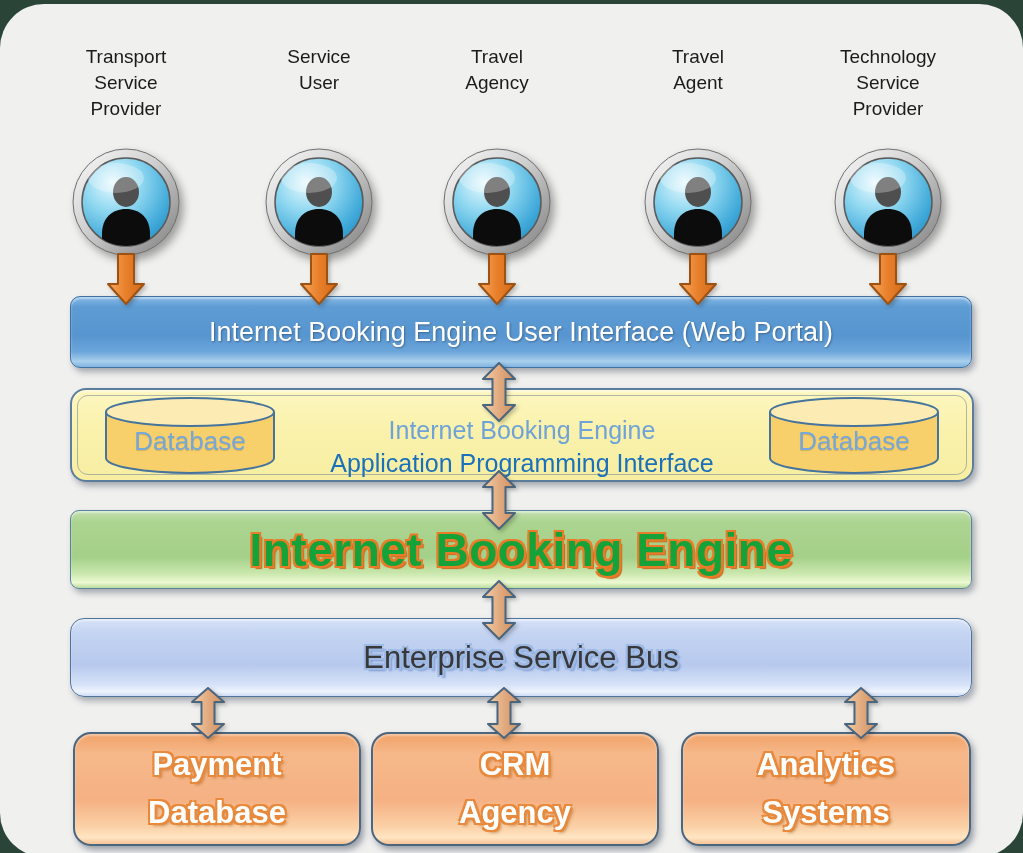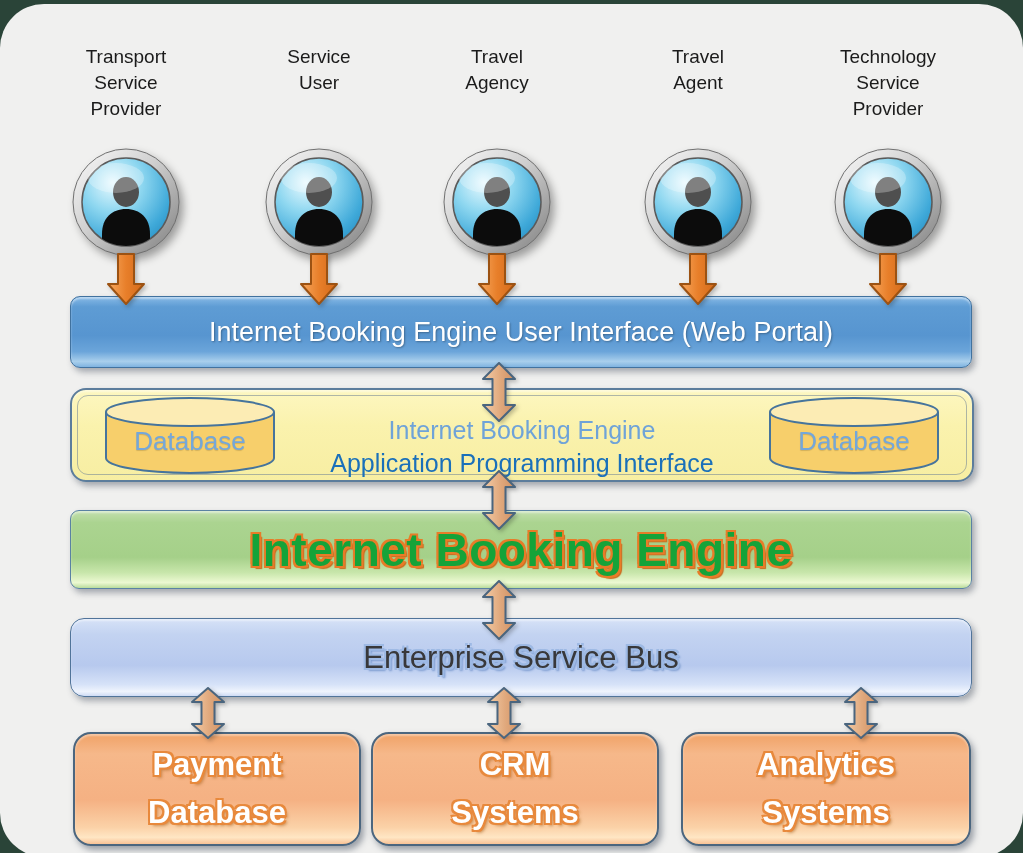--- a/index.html
+++ b/index.html
@@ -280,20 +280,20 @@
   <svg class="connector" style="left:844px;top:683px" width="34" height="52" viewBox="0 0 34 52">
     <polygon points="17,1 33,15 23.5,15 23.5,37 33,37 17,51 1,37 10.5,37 10.5,15 1,15" fill="url(#tanArrow)" stroke="#4a657e" stroke-width="2" stroke-linejoin="round"></polygon>
   </svg>
 
   <div class="system-box" style="left:73px;width:284px">
     <span class="system-label">Payment
 Database</span>
   </div>
   <div class="system-box" style="left:371px;width:284px">
     <span class="system-label">CRM
-Systems</span>
+Agency</span>
   </div>
   <div class="system-box" style="left:681px;width:286px">
     <span class="system-label">Analytics
 Systems</span>
   </div>
 
 </div>
 
 </body></html>

